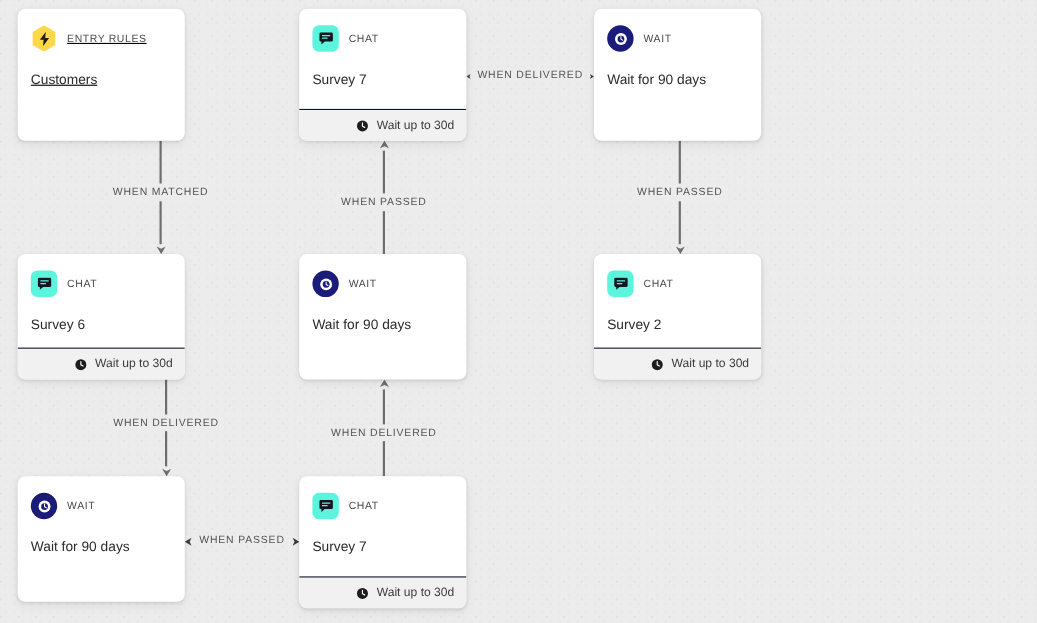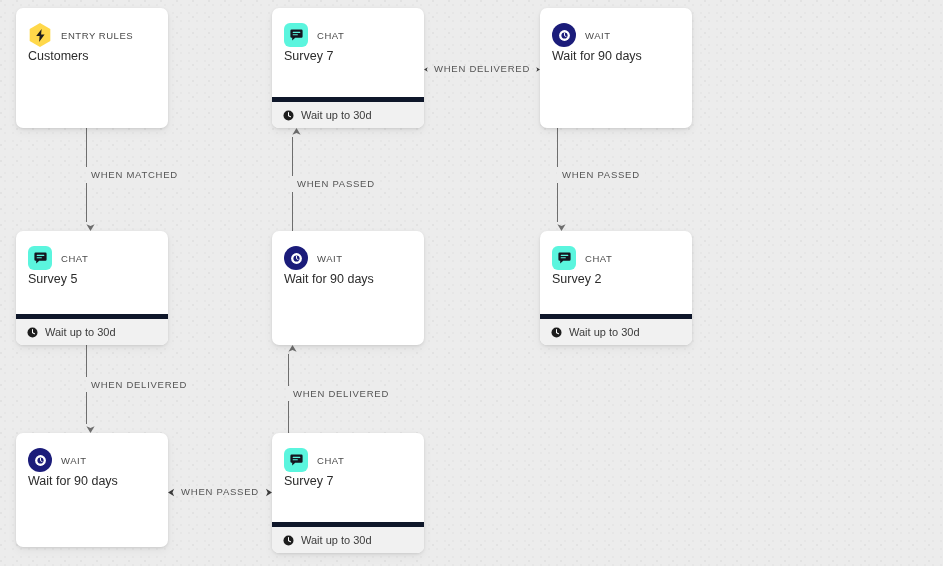--- a/index.html
+++ b/index.html
@@ -84,34 +84,36 @@
   .node-kind {
     font-size: 9.5px;
     letter-spacing: 0.55px;
     color: #4a4a4a;
     font-weight: 400;
     text-transform: uppercase;
     white-space: nowrap;
   }
 
   .node-title {
+    margin-top: 16px;
     font-size: 12.5px;
     color: #2b2b2b;
     line-height: 1.3;
     white-space: nowrap;
   }
 
   .node-footer {
     background: #f1f1f1;
-    border-top: 5px solid #0f172a;
+    border-top: 1px solid #0f172a;
     padding: 7px 11px;
     display: flex;
     align-items: center;
     gap: 7px;
     min-height: 29px;
+    justify-content: flex-end;
   }
 
   .node-footer-text {
     font-size: 11px;
     color: #3b3b3b;
     white-space: nowrap;
   }
 
   .clock-glyph { flex: 0 0 11px; display:block; }
 
@@ -119,21 +121,21 @@
   .h-tall  { height: 120px; }
   .h-mid   { height: 114px; }
   .h-chat  { height: 114px; }
   .h-chat3 { height: 120px; }
 
   
   .conn-v {
     position: absolute;
     display: flex;
     flex-direction: column;
-    align-items: flex-start;
+    align-items: center;
     justify-content: center;
     pointer-events: none;
   }
   .conn-v .seg {
     width: 1.4px;
     background: #6e6e6e;
     flex: 1 1 auto;
   }
   .conn-label {
     font-size: 9.5px;
@@ -221,21 +223,21 @@
 
   <div class="conn-v" style="left:557px; top:128px; width:122px; height:103px;">
     <div class="seg"></div>
     <div class="conn-label">WHEN PASSED</div>
     <div class="seg"></div>
     <svg class="arrow-head" width="9" height="9" viewBox="0 0 9 9">
       <path d="M4.5 9 L0.4 2.2 L4.5 4.1 L8.6 2.2 Z" fill="#6e6e6e"></path>
     </svg>
   </div>
 
-  <div class="node h-tall" style="left:16px; top:8px;">
+  <div class="node h-tall" style="left:16px; top:8px;text-decoration:underline;">
     <div class="node-body">
       <div class="node-head">
         <span class="node-badge badge-hex">
           <svg width="11" height="13" viewBox="0 0 11 13" aria-hidden="true">
             <path d="M6.6 0 L1.2 7.1 H4.6 L4.1 13 L9.6 5.6 H6.1 Z" fill="#1d1d1d"></path>
           </svg>
         </span>
         <span class="node-kind">ENTRY RULES</span>
       </div>
       <div class="node-title">Customers</div>
@@ -286,21 +288,21 @@
       <div class="node-head">
         <span class="node-badge badge-sq">
           <svg width="13" height="12" viewBox="0 0 13 12" aria-hidden="true">
             <path d="M1.6 0.6 H11.4 A1.2 1.2 0 0 1 12.6 1.8 V7.6 A1.2 1.2 0 0 1 11.4 8.8 H5.2 L2.2 11.4 V8.8 H1.6 A1.2 1.2 0 0 1 0.4 7.6 V1.8 A1.2 1.2 0 0 1 1.6 0.6 Z" fill="#15151f"></path>
             <rect x="2.6" y="2.8" width="7.8" height="1.1" rx="0.55" fill="#5BF5DE"></rect>
             <rect x="2.6" y="5.2" width="5.3" height="1.1" rx="0.55" fill="#5BF5DE"></rect>
           </svg>
         </span>
         <span class="node-kind">CHAT</span>
       </div>
-      <div class="node-title">Survey 5</div>
+      <div class="node-title">Survey 6</div>
     </div>
     <div class="node-footer">
       <svg class="clock-glyph" width="11" height="11" viewBox="0 0 11 11">
         <circle cx="5.5" cy="5.5" r="5" fill="#1d1d1d"></circle>
         <path d="M5.5 2.6 V5.7 L7.5 6.8" stroke="#ffffff" stroke-width="1.05" fill="none" stroke-linecap="round"></path>
       </svg>
       <span class="node-footer-text">Wait up to 30d</span>
     </div>
   </div>
 

